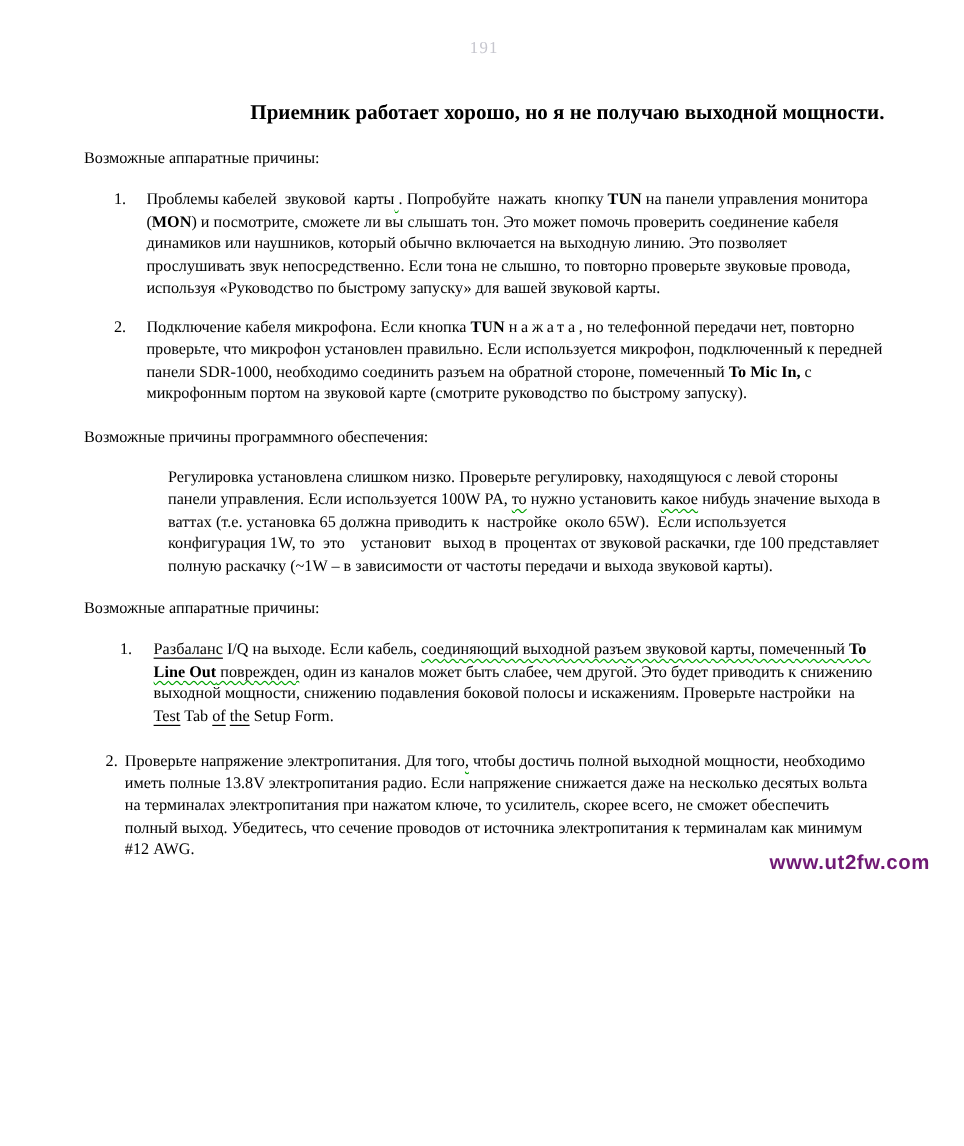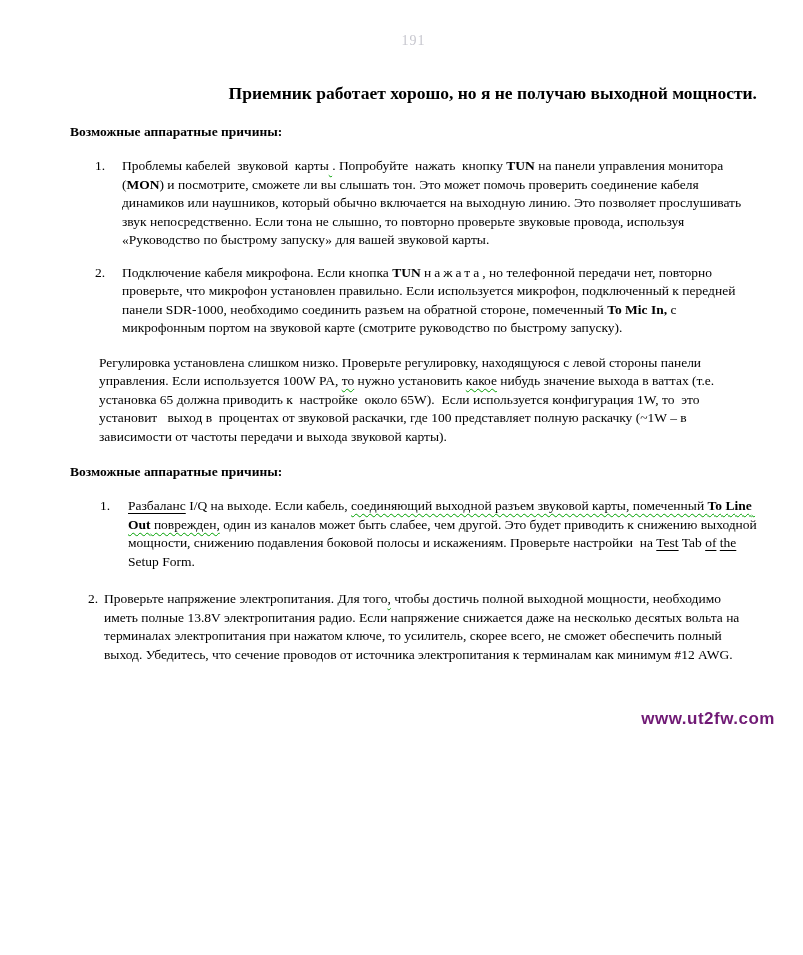--- a/index.html
+++ b/index.html
@@ -6,41 +6,41 @@
   html, body { background: #ffffff; }
   body {
     width: 803px; height: 955px;
     font-family: "Liberation Serif", "DejaVu Serif", serif;
     color: #000000;
     overflow: hidden;
     position: relative;
   }
   .page {
     width: 803px; height: 752px;
-    padding: 33px 46px 0 70px;
+    padding: 33px 66px 0 70px;
     position: relative;
   }
   .page-number {
     text-align: center;
     font-size: 14px;
     color: #c6c6ce;
     letter-spacing: 1px;
     height: 18px;
   }
   h1.doc-heading {
     font-size: 17.5px;
     font-weight: bold;
     line-height: 26px;
     margin-top: 29px;
     text-align: right;
   }
   h1.doc-heading.justified { text-align: justify; }
   h2.doc-subheading {
     font-size: 13.5px;
-    font-weight: bold;
+    font-weight: normal;
     margin-top: 17px;
     line-height: 18px;
   }
   .doc-list { margin-top: 16px; list-style: none; }
   .doc-list .li {
     display: flex;
     font-size: 13.5px;
     line-height: 18.5px;
   }
   .doc-list .li + .li { margin-top: 14px; }
@@ -50,21 +50,21 @@
   .list-1 { margin-left: 25px; }
   .list-1 .num { width: 27px; }
   
   .list-2 .li-a { margin-left: 30px; }
   .list-2 .li-a .num { width: 28px; }
   .list-2 .li-b { margin-left: 18px; }
   .list-2 .li-b .num { width: 16px; }
   .list-2 .li + .li { margin-top: 19px; }
   .doc-paragraph {
     margin-top: 16px;
-    margin-left: 29px;
+    margin-left: 70px;
     font-size: 13.5px;
     line-height: 18.5px;
   }
   .seg { white-space: pre-wrap; }
   .seg.bold { font-weight: bold; text-align: right; }
   .seg.spaced { letter-spacing: 3px; }
   .seg.sq-green {
     text-decoration-line: underline;
     text-decoration-style: wavy;
     text-decoration-color: #00a000;
@@ -110,20 +110,21 @@
       <li class="li">
         <span class="num">1.</span>
         <span class="li-text"><span class="seg">Проблемы кабелей  звуковой  карты</span><span class="seg sq-green"> </span><span class="seg">. Попробуйте  нажать  кнопку </span><span class="seg bold">TUN</span><span class="seg"> на панели управления монитора (</span><span class="seg bold">MON</span><span class="seg">) и посмотрите, сможете ли вы слышать тон. Это может помочь проверить соединение кабеля динамиков или наушников, который обычно включается на выходную линию. Это позволяет прослушивать звук непосредственно. Если тона не слышно, то повторно проверьте звуковые провода, используя «Руководство по быстрому запуску» для вашей звуковой карты.</span></span>
       </li>
       <li class="li">
         <span class="num">2.</span>
         <span class="li-text"><span class="seg">Подключение кабеля микрофона. Если кнопка </span><span class="seg bold">TUN</span><span class="seg"> </span><span class="seg spaced">нажата</span><span class="seg">, но телефонной передачи нет, повторно проверьте, что микрофон установлен правильно. Если используется микрофон, подключенный к передней панели SDR-1000, необходимо соединить разъем на обратной стороне, помеченный </span><span class="seg bold">To Mic In,</span><span class="seg"> с микрофонным портом на звуковой карте (смотрите руководство по быстрому запуску).</span></span>
       </li>
     </ol>
 
+    <h2 class="doc-subheading">Возможные причины программного обеспечения:</h2>
 
     <p class="doc-paragraph"><span class="seg">Регулировка установлена слишком низко. Проверьте регулировку, находящуюся с левой стороны панели управления. Если используется 100W PA, </span><span class="seg sq-green">то</span><span class="seg"> нужно установить </span><span class="seg sq-green">какое</span><span class="seg"> нибудь значение выхода в ваттах (т.е. установка 65 должна приводить к  настройке  около 65W).  Если используется конфигурация 1W, то  это    установит   выход в  процентах от звуковой раскачки, где 100 представляет полную раскачку (~1W – в зависимости от частоты передачи и выхода звуковой карты).</span></p>
   </section>
 
   <section>
 
     <h2 class="doc-subheading gap-small">Возможные аппаратные причины:</h2>
 
     <ol class="doc-list list-2">
       <li class="li li-a">

